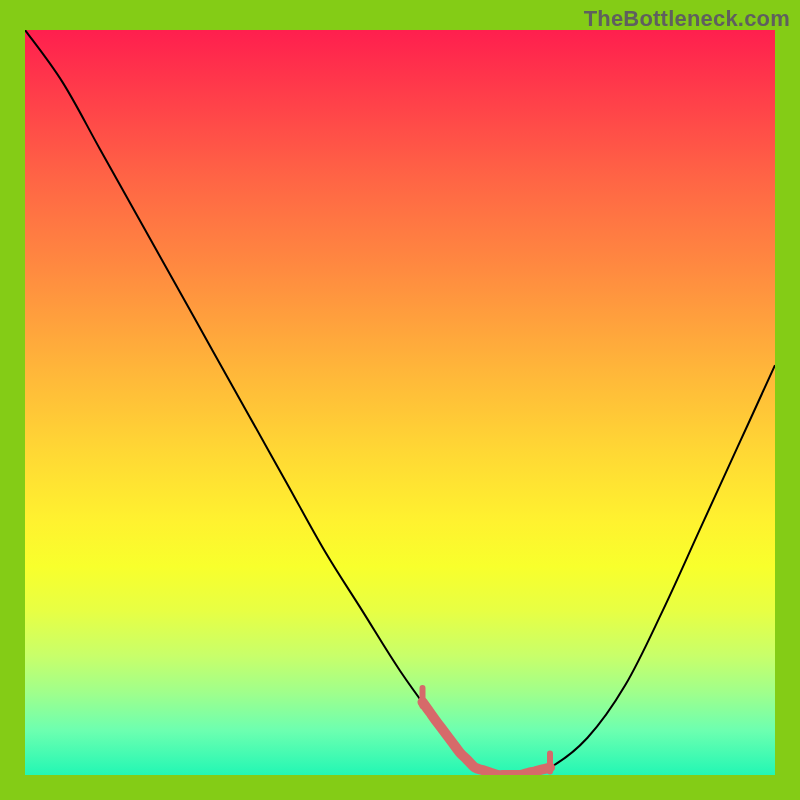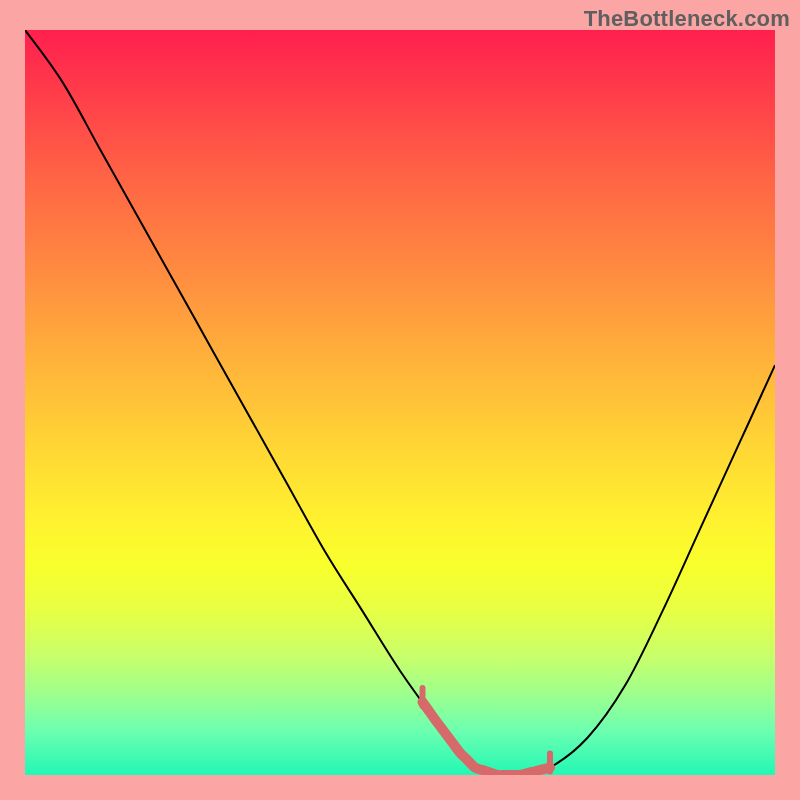--- a/index.html
+++ b/index.html
@@ -1,17 +1,17 @@
 <!DOCTYPE html>
 <html><head>
 <meta charset="utf-8">
 <style>
   * { margin: 0; padding: 0; box-sizing: border-box; }
   html, body { width: 800px; height: 800px; background: #000; overflow: hidden; }
-  .stage { position: relative; width: 800px; height: 800px; background: #fca5a5; }
+  .stage { position: relative; width: 800px; height: 800px; background: #84cc16; }
   .watermark {
     position: absolute; top: 6px; right: 10px;
     font-family: Arial, Helvetica, sans-serif;
     font-size: 22px; font-weight: 600;
     color: #5f5f5f; letter-spacing: .2px;
   }
   .plot {
     position: absolute; left: 25px; top: 30px; width: 750px; height: 745px;
     overflow: hidden;
   }

